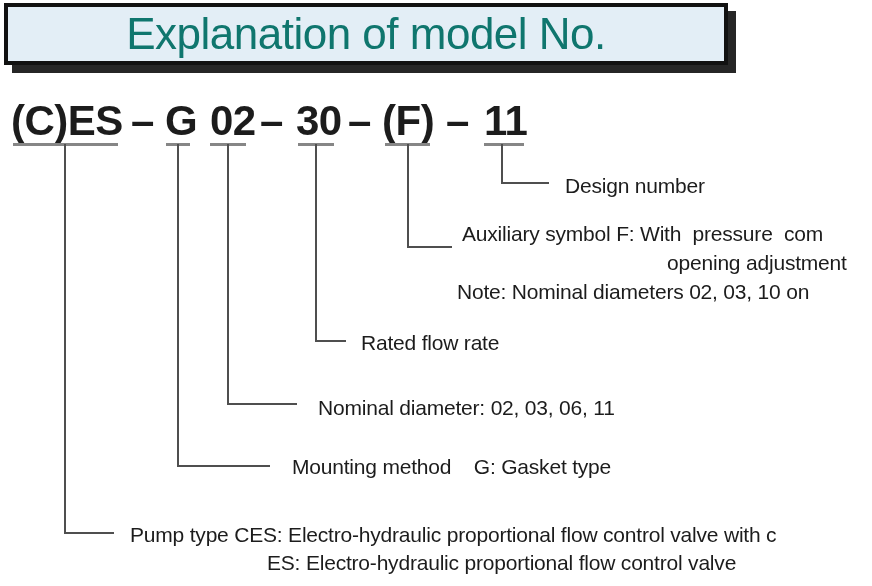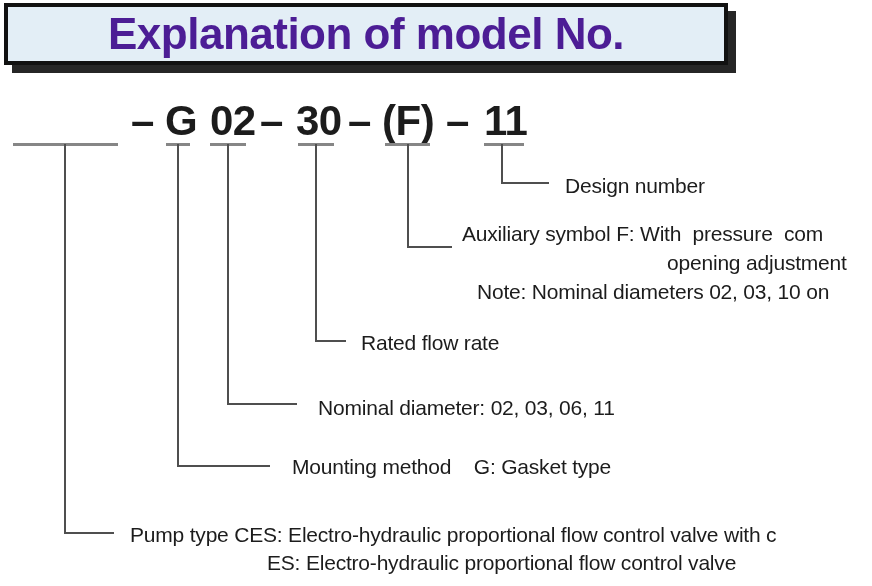--- a/index.html
+++ b/index.html
@@ -21,21 +21,21 @@
   }
   .title-box{
     position:absolute;left:4px;top:3px;
     width:724px;height:62px;
     background:var(--title-box-bg);
     border:4px solid var(--title-box-border);
     box-shadow:8px 8px 0 var(--title-box-shadow);
     display:flex;align-items:center;justify-content:center;
   }
   .title-box span{
-    font-size:44px;font-weight:bold;color:#4c1d95;
+    font-size:44px;font-weight:normal;color:#0f766e;
     letter-spacing:-0.5px;white-space:pre;
   }
   .seg{
     position:absolute;top:100px;
     font-size:42px;font-weight:bold;line-height:1;
     color:var(--text);white-space:pre;letter-spacing:-0.5px;
   }
   .useg{
     position:absolute;top:143px;height:3px;
     background:var(--underline);
@@ -56,20 +56,21 @@
 </style>
 </head>
 <body>
 
 <div class="stage">
 
   <div class="title-box">
     <span>Explanation of model No.</span>
   </div>
 
+  <span class="seg" style="left:11px">(C)ES</span>
   <span class="seg" style="left:131px">–</span>
   <span class="seg" style="left:165px">G</span>
   <span class="seg" style="left:210px">02</span>
   <span class="seg" style="left:260px">–</span>
   <span class="seg" style="left:296px">30</span>
   <span class="seg" style="left:348px">–</span>
   <span class="seg" style="left:382px">(F)</span>
   <span class="seg" style="left:446px">–</span>
   <span class="seg" style="left:484px">11</span>
 
@@ -95,21 +96,21 @@
   <div class="vline" style="left:177px;top:144px;height:323px"></div>
   <div class="hline" style="left:177px;top:465px;width:93px"></div>
 
   <div class="vline" style="left:64px;top:144px;height:390px"></div>
   <div class="hline" style="left:64px;top:532px;width:50px"></div>
 
   <div class="lbl" style="left:565px;top:174px">Design number</div>
 
   <div class="lbl" style="left:462px;top:222px">Auxiliary symbol F: With  pressure  com</div>
   <div class="lbl" style="left:667px;top:251px">opening adjustment</div>
-  <div class="lbl" style="left:477px;top:280px">Note: Nominal diameters 02, 03, 10 on</div>
+  <div class="lbl" style="left:457px;top:280px">Note: Nominal diameters 02, 03, 10 on</div>
 
   <div class="lbl" style="left:361px;top:331px">Rated flow rate</div>
 
   <div class="lbl" style="left:318px;top:396px">Nominal diameter: 02, 03, 06, 11</div>
 
   <div class="lbl" style="left:130px;top:523px">Pump type CES: Electro-hydraulic proportional flow control valve with c</div>
 
   <div class="lbl" style="left:292px;top:455px">Mounting method    G: Gasket type</div>
   <div class="lbl" style="left:267px;top:551px">ES: Electro-hydraulic proportional flow control valve</div>
 

